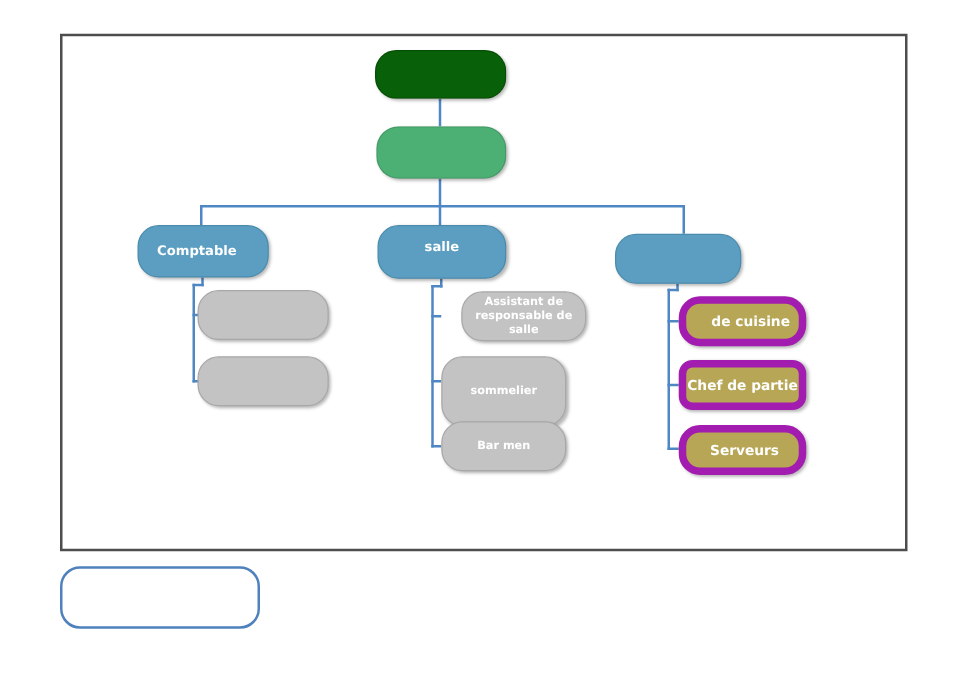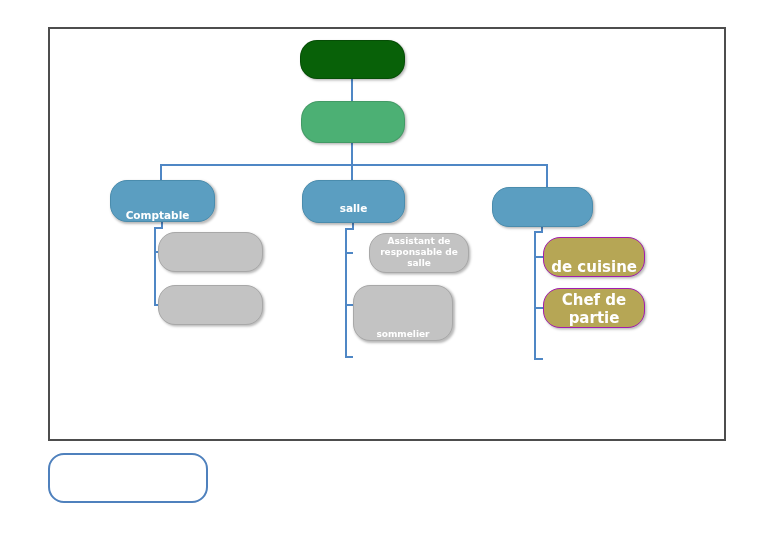--- a/index.html
+++ b/index.html
@@ -2,38 +2,38 @@
 <html><head>
 <meta charset="utf-8">
 <style>
   html,body{margin:0;padding:0;background:#fff;}
   #canvas{position:relative;width:768px;height:543px;background:#ffffff;overflow:hidden;
           font-family:"DejaVu Sans","Liberation Sans",sans-serif;}
   .frame{position:absolute;left:48px;top:27px;width:678px;height:414px;
          border:2px solid #4d4d4d;background:#fff;box-sizing:border-box;}
   .ln{position:absolute;background:#4f87c5;z-index:1;}
   .node{position:absolute;z-index:2;border-radius:17px;box-sizing:border-box;
-        display:flex;align-items:flex-end;justify-content:center;text-align:center;
+        display:flex;align-items:center;justify-content:center;text-align:center;
         color:#ffffff;font-weight:bold;
         box-shadow:1.5px 1.5px 2.5px rgba(0,0,0,0.28);}
   .n-root   {left:300px;top:40px; width:105px;height:39px;background:#086108;border:1px solid rgba(0,0,0,0.2);}
   .n-lvl2   {left:301px;top:101px;width:104px;height:42px;background:#4cb074;border:1px solid rgba(0,0,0,0.12);border-radius:18px;}
   .blue     {background:#5b9ec1;border:1px solid #4a8cad;font-size:10.5px;}
   .n-compta {left:110px;top:180px;width:105px;height:42px;padding-right:10px;}
   .n-salle  {left:302px;top:180px;width:103px;height:43px;padding-bottom:8px;}
   .n-blue3  {left:492px;top:187px;width:101px;height:40px;}
   .gray     {background:#c3c3c3;border:1px solid #a8a8a8;font-size:9px;line-height:11px;}
   .n-g1     {left:158px;top:232px;width:105px;height:40px;}
   .n-g2     {left:158px;top:285px;width:105px;height:40px;}
   .n-m1     {left:353px;top:233px;width:100px;height:40px;padding:3px 9px;margin-left:16px;}
   .n-m2     {left:353px;top:285px;width:100px;height:56px;}
   .n-m3     {left:353px;top:337px;width:100px;height:40px;}
-  .khaki    {background:#b6a655;border:1px solid #a21caf;font-size:15px;}
+  .khaki    {background:#b6a655;border:6px solid #a21caf;font-size:11px;}
   .n-k1     {left:543px;top:237px;width:102px;height:40px;justify-content:flex-end;padding-right:7px;}
-  .n-k2     {left:543px;top:288px;width:102px;height:40px;}
+  .n-k2     {left:543px;top:288px;width:102px;height:40px;border-radius:11px;}
   .n-k3     {left:543px;top:340px;width:102px;height:40px;justify-content:flex-start;padding-left:19px;}
   .footer-shape{position:absolute;left:48px;top:453px;width:160px;height:50px;
         border:2px solid #4f81bd;border-radius:16px;background:#ffffff;box-sizing:border-box;z-index:2;}
 </style>
 </head>
 <body>
 
 <div id="canvas">
 
   <div class="frame"></div>
@@ -88,25 +88,31 @@
   <div class="node gray n-g2">
     <span></span>
   </div>
 
   <div class="node gray n-m1">
     <span>Assistant de responsable de salle</span>
   </div>
   <div class="node gray n-m2">
     <span>sommelier</span>
   </div>
+  <div class="node gray n-m3">
+    <span>Bar men</span>
+  </div>
 
   <div class="node khaki n-k1">
     <span>de cuisine</span>
   </div>
   <div class="node khaki n-k2">
     <span>Chef de partie</span>
+  </div>
+  <div class="node khaki n-k3">
+    <span>Serveurs</span>
   </div>
 
   <div class="footer-shape">
     <span></span>
   </div>
 
 </div>
 
 </body></html>

